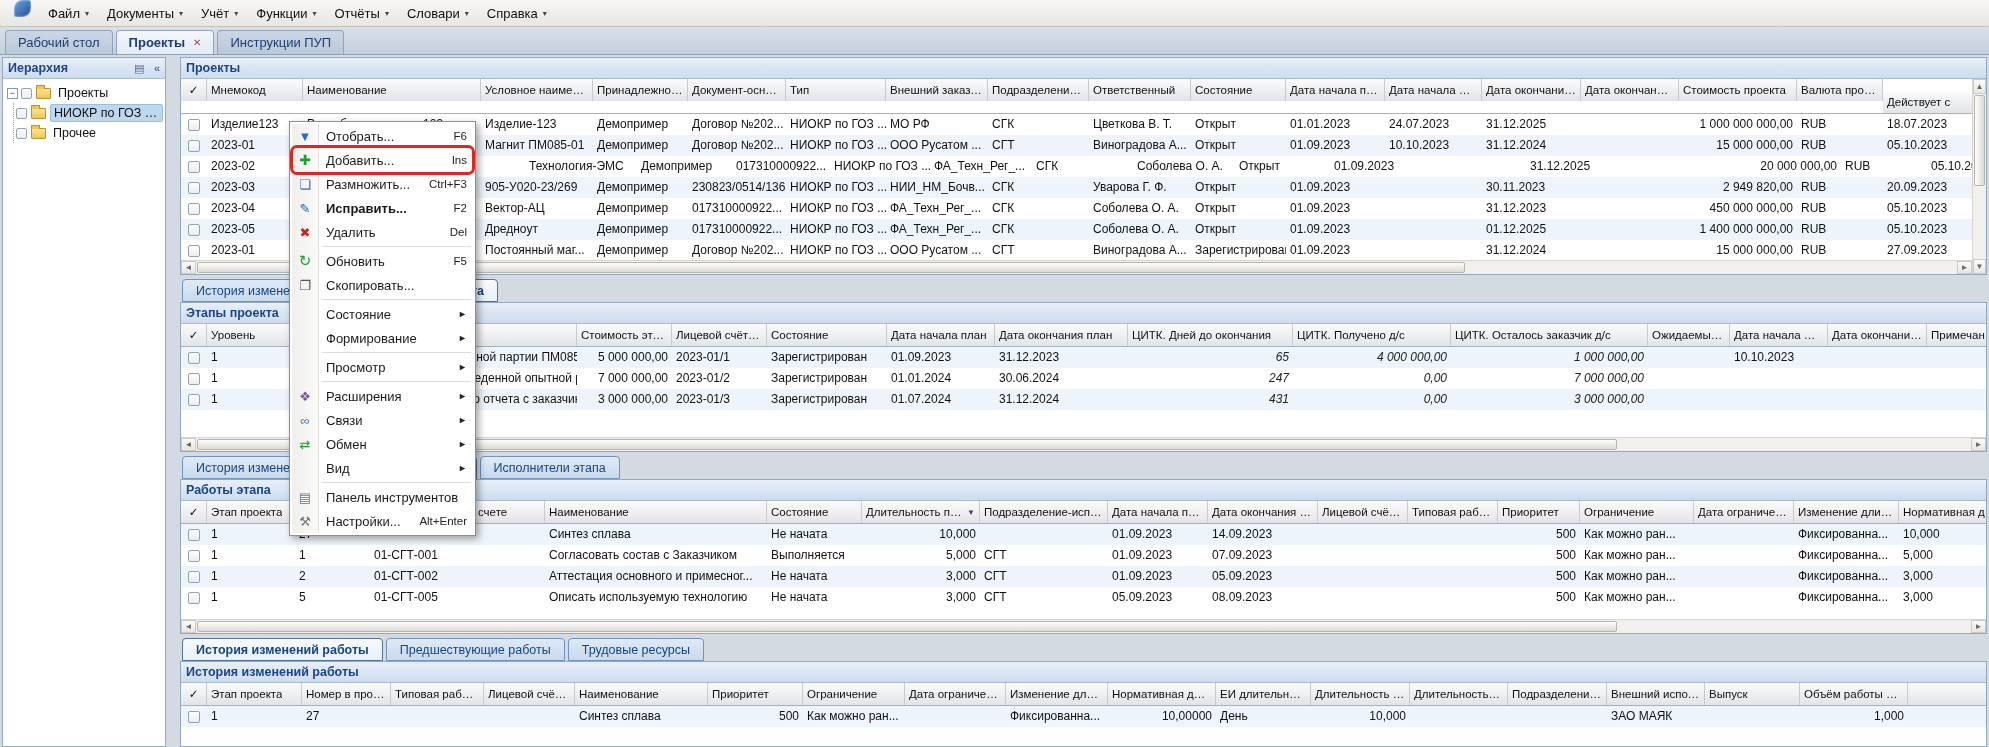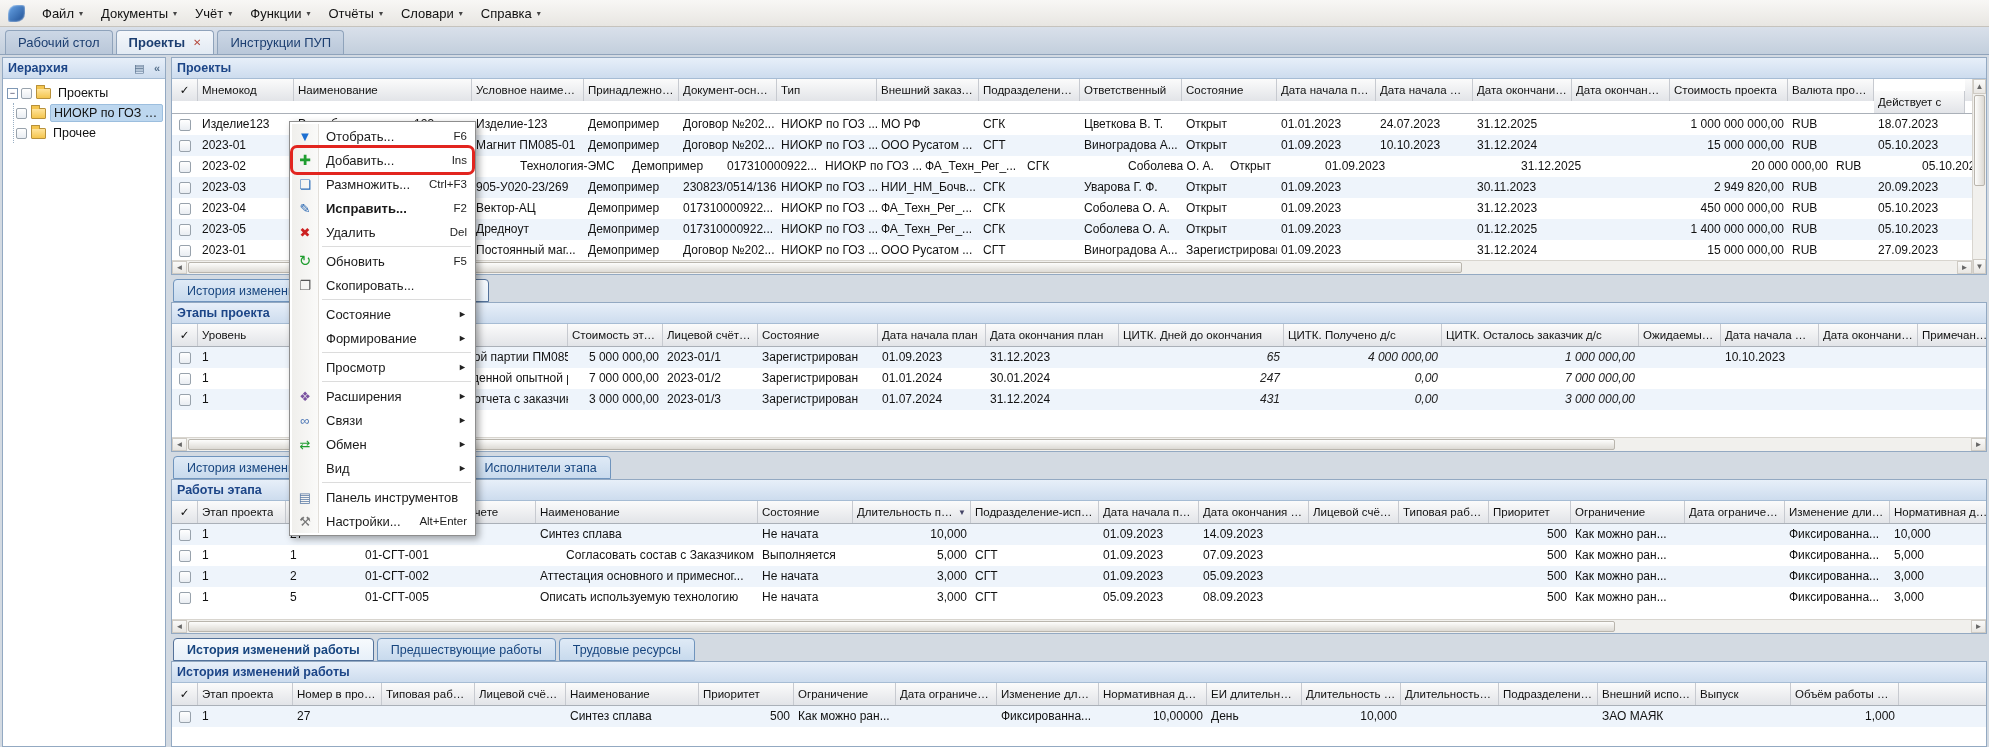--- a/index.html
+++ b/index.html
@@ -1,32 +1,32 @@
 <!DOCTYPE html>
 <html style="--hl: #e2251f;"><head>
 <meta charset="utf-8">
 <style>
   *{margin:0;padding:0;box-sizing:border-box;}
   html,body{width:1989px;height:747px;overflow:hidden;}
   body{font-family:"Liberation Sans","DejaVu Sans",sans-serif;background:#d3dae2;color:#111;position:relative;font-size:12px;}
 
   
-  .menubar{height:27px;background:linear-gradient(#f8f7f5,#e8e6e2);border-bottom:1px solid #c6c3bd;display:flex;align-items:center;padding-left:6px;}
+  .menubar{height:27px;background:linear-gradient(#f8f7f5,#e8e6e2);border-bottom:1px solid #c6c3bd;display:flex;align-items:flex-start;padding-left:12px;}
   .applogo{width:17px;height:17px;margin:0 8px 0 2px;border-radius:50% 15% 50% 15%;background:linear-gradient(135deg,#6aa6e8,#1d4d92);box-shadow:inset 0 0 2px #fff;flex:none;}
   .mb-item{display:flex;align-items:center;gap:5px;padding:0 9px;height:100%;font-size:13px;cursor:default;}
   .mb-item .caret{font-size:8px;color:#444;}
 
   
   .tabbar{height:28px;background:linear-gradient(#d9e0ea,#c3cfdd);border-bottom:1px solid #8fa3bb;display:flex;align-items:flex-end;padding-left:5px;}
   .dtab{display:flex;align-items:center;height:24px;padding:0 12px;margin-right:3px;border:1px solid #8fa3bb;border-bottom:none;border-radius:4px 4px 0 0;background:linear-gradient(#ccd7e5,#b9c7d9);color:#1c3e70;font-size:13px;}
   .dtab.active{background:linear-gradient(#f4f7fb,#e2eaf3);font-weight:bold;}
   .dtab .close{margin-left:8px;color:#b5493d;font-size:10px;font-weight:bold;}
 
   
-  .content{display:flex;height:692px;padding:2px 2px 0 2px;gap:5px;}
+  .content{display:flex;height:692px;padding:2px 2px 0 2px;gap:14px;}
   .left-panel{width:164px;background:#fff;border:1px solid #93a9c2;display:flex;flex-direction:column;flex:none;}
   .main-col{flex:1;display:flex;flex-direction:column;min-width:0;}
 
   .panel{background:#fff;border:1px solid #93a9c2;display:flex;flex-direction:column;overflow:hidden;}
   .projects-panel{height:218px;flex:none;}
   .stages-panel{height:150px;flex:none;}
   .works-panel{height:155px;flex:none;}
   .history-panel{flex:1;}
 
   .panel-title{height:21px;flex:none;display:flex;justify-content:space-between;align-items:center;padding:0 5px;background:linear-gradient(#e7eff9,#cddcee);border-bottom:1px solid #a6bcd4;color:#1c4587;font-weight:bold;font-size:12.5px;}
@@ -512,21 +512,21 @@
                   <div class="grow">
                     <div class="gcell ck" style="width: 26px;">
                       <span class="cb"></span>
                     </div>
                     <div class="gcell" style="width: 95px;">1</div>
                     <div class="gcell" style="width: 275px;">Анализ результатов НИР проведенной опытной работы</div>
                     <div class="gcell r" style="width: 95px;">7 000 000,00</div>
                     <div class="gcell" style="width: 95px;">2023-01/2</div>
                     <div class="gcell" style="width: 120px;">Зарегистрирован</div>
                     <div class="gcell" style="width: 108px;">01.01.2024</div>
-                    <div class="gcell" style="width: 133px;">30.01.2024</div>
+                    <div class="gcell" style="width: 133px;">30.06.2024</div>
                     <div class="gcell r i" style="width: 165px;">247</div>
                     <div class="gcell r i" style="width: 158px;">0,00</div>
                     <div class="gcell r i" style="width: 197px;">7 000 000,00</div>
                     <div class="gcell" style="width: 82px;"></div>
                     <div class="gcell" style="width: 98px;"></div>
                     <div class="gcell" style="width: 99px;"></div>
                     <div class="gcell" style="width: 75px;"></div>
                   </div>
                   <div class="grow">
                     <div class="gcell ck" style="width: 26px;">
@@ -654,21 +654,21 @@
                     <div class="gcell" style="width: 105px;">Фиксированна...</div>
                     <div class="gcell" style="width: 103px;">10,000</div>
                   </div>
                   <div class="grow">
                     <div class="gcell ck" style="width: 26px;">
                       <span class="cb"></span>
                     </div>
                     <div class="gcell" style="width: 88px;">1</div>
                     <div class="gcell" style="width: 75px;">1</div>
                     <div class="gcell" style="width: 175px;">01-СГТ-001</div>
-                    <div class="gcell" style="width: 222px; text-align: right;">Согласовать состав с Заказчиком</div>
+                    <div class="gcell" style="width: 222px;">Согласовать состав с Заказчиком</div>
                     <div class="gcell" style="width: 95px;">Выполняется</div>
                     <div class="gcell r" style="width: 118px;">5,000</div>
                     <div class="gcell" style="width: 128px;">СГТ</div>
                     <div class="gcell" style="width: 100px;">01.09.2023</div>
                     <div class="gcell" style="width: 110px;">07.09.2023</div>
                     <div class="gcell" style="width: 90px;"></div>
                     <div class="gcell" style="width: 90px;"></div>
                     <div class="gcell r" style="width: 82px;">500</div>
                     <div class="gcell" style="width: 114px;">Как можно ран...</div>
                     <div class="gcell" style="width: 100px;"></div>

